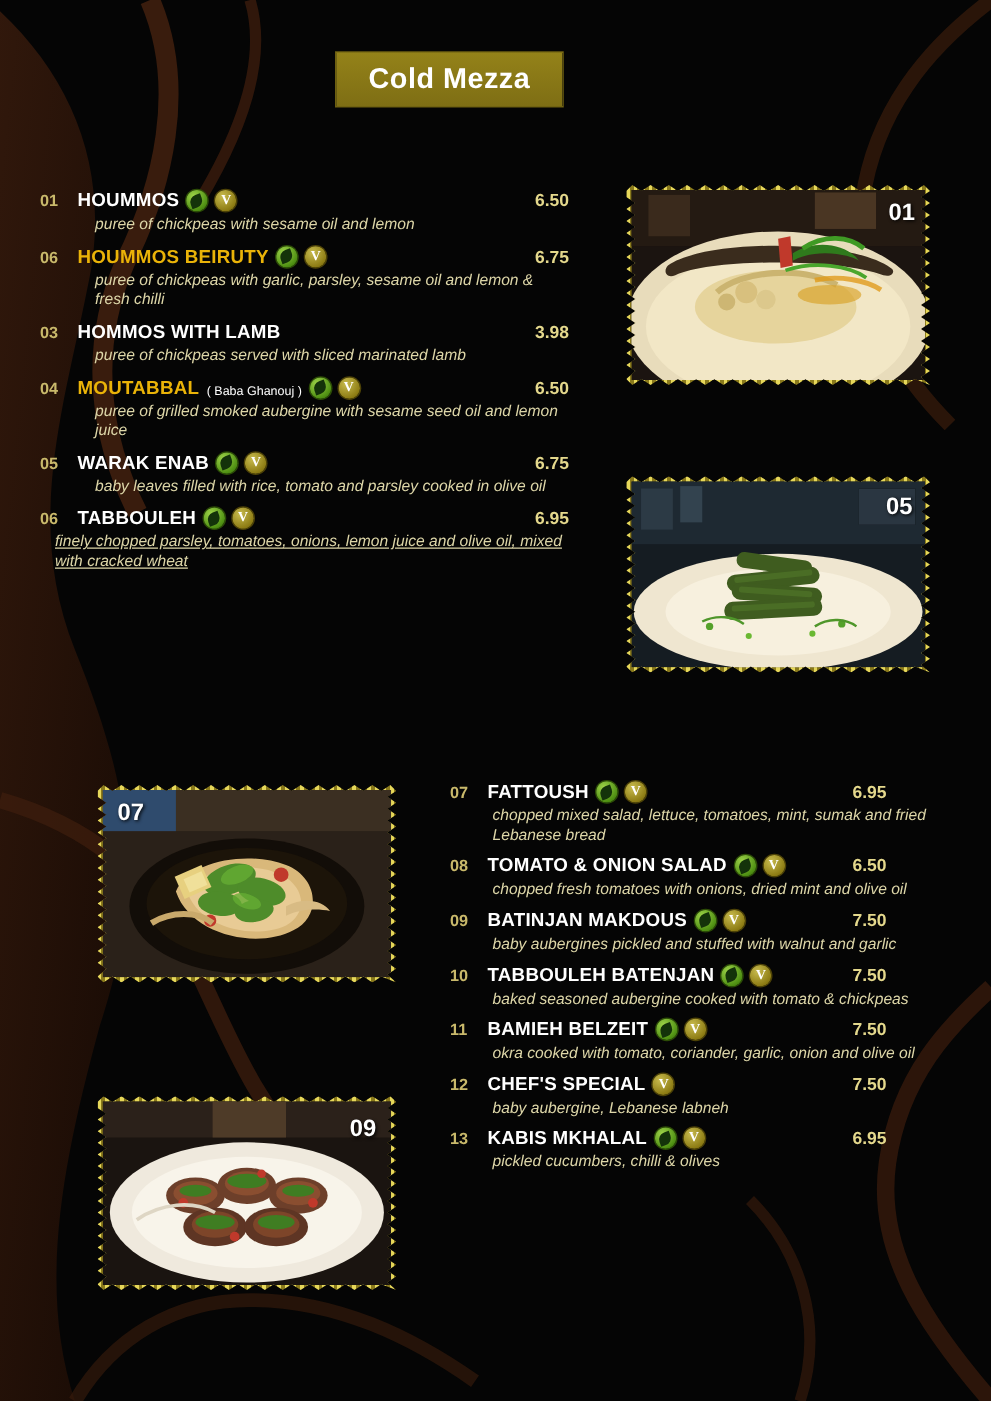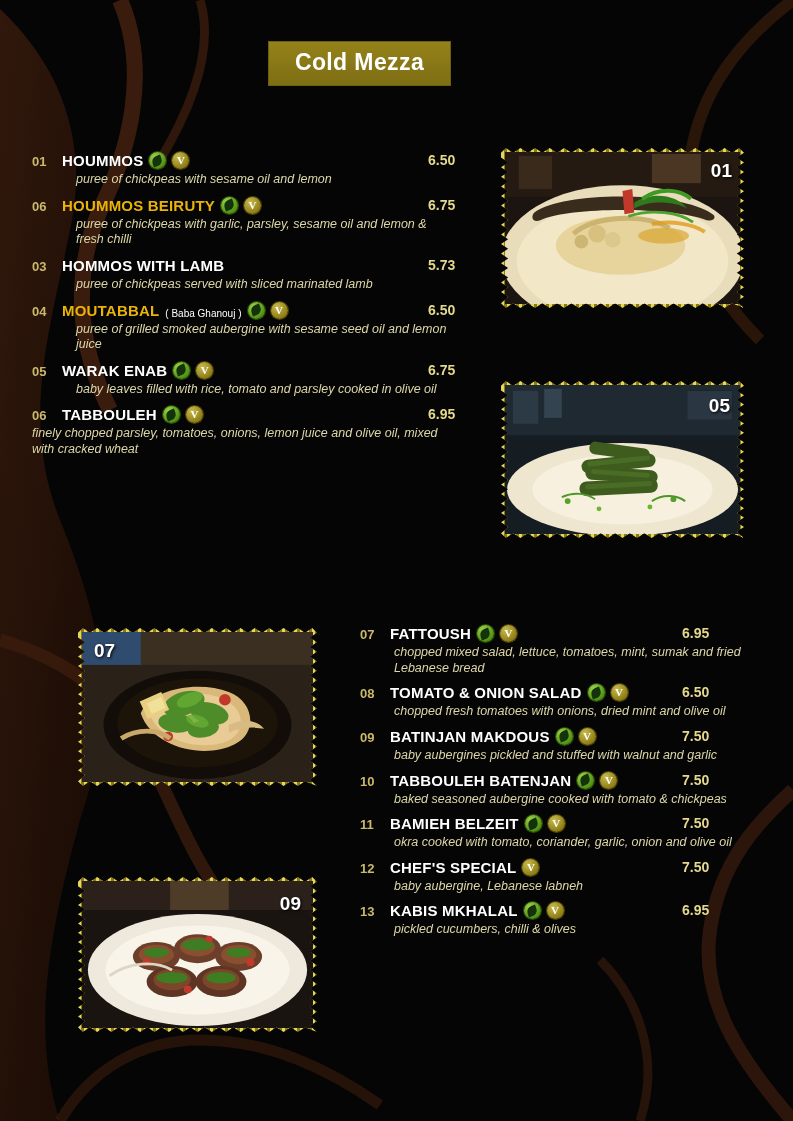--- a/index.html
+++ b/index.html
@@ -230,21 +230,21 @@
       </div>
       <div class="desc">puree of chickpeas with garlic, parsley, sesame oil and lemon &amp; fresh chilli</div>
     </div>
 
     <div class="menu-item">
       <div class="item-head">
         <span class="num">03</span>
         <span class="name-block">
           <span class="name">HOMMOS WITH LAMB</span>
         </span>
-        <span class="price">5.73</span>
+        <span class="price">3.98</span>
       </div>
       <div class="desc">puree of chickpeas served with sliced marinated lamb</div>
     </div>
 
     <div class="menu-item">
       <div class="item-head">
         <span class="num">04</span>
         <span class="name-block">
           <span class="name gold">MOUTABBAL</span>
           <span class="subname">( Baba Ghanouj )</span>
@@ -272,21 +272,21 @@
     <div class="menu-item">
       <div class="item-head">
         <span class="num">06</span>
         <span class="name-block">
           <span class="name">TABBOULEH</span>
           <span class="dicon veg"></span>
           <span class="dicon vgn">V</span>
         </span>
         <span class="price">6.95</span>
       </div>
-      <div class="desc" style="margin-left:0;">finely chopped parsley, tomatoes, onions, lemon juice and olive oil, mixed with cracked wheat</div>
+      <div class="desc" style="margin-left:12px;text-decoration:underline;">finely chopped parsley, tomatoes, onions, lemon juice and olive oil, mixed with cracked wheat</div>
     </div>
 
   </div>
 
   <div class="col-right">
 
     <div class="menu-item">
       <div class="item-head">
         <span class="num">07</span>
         <span class="name-block">

